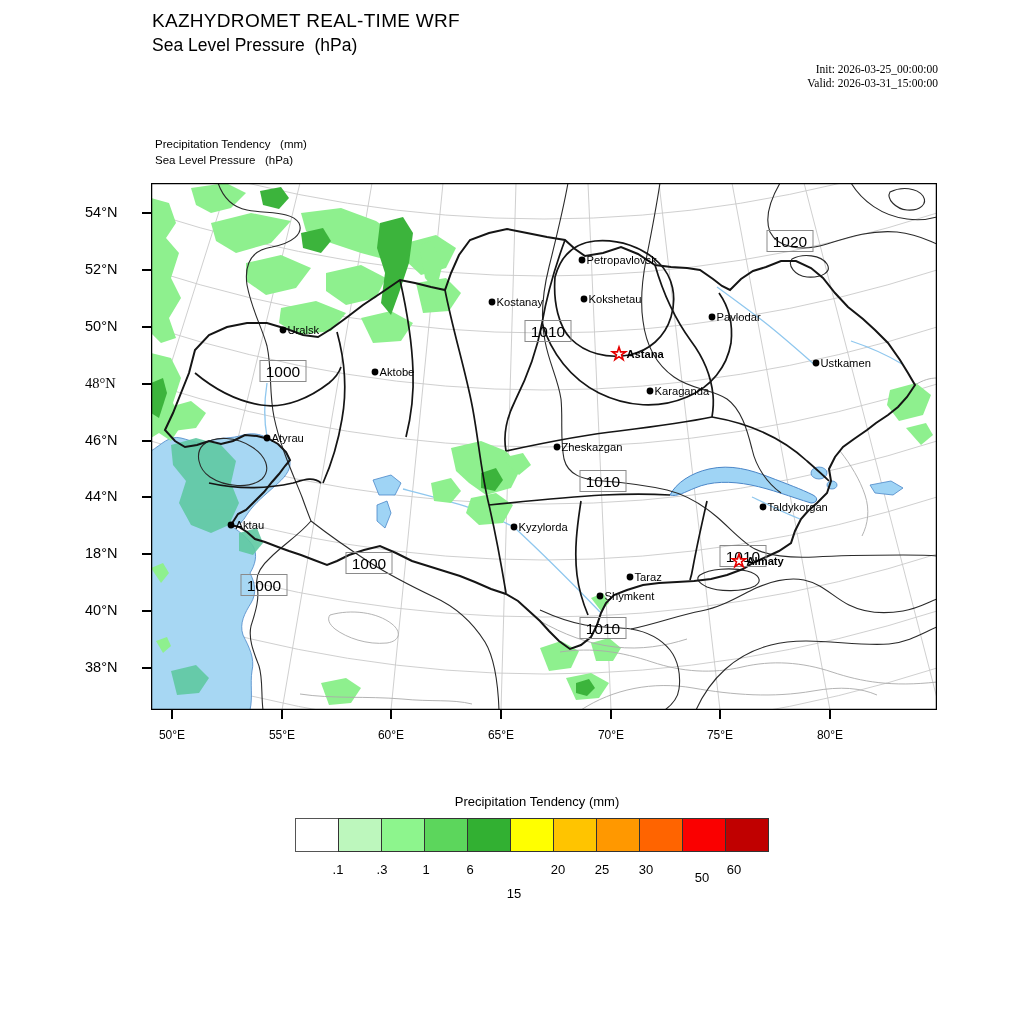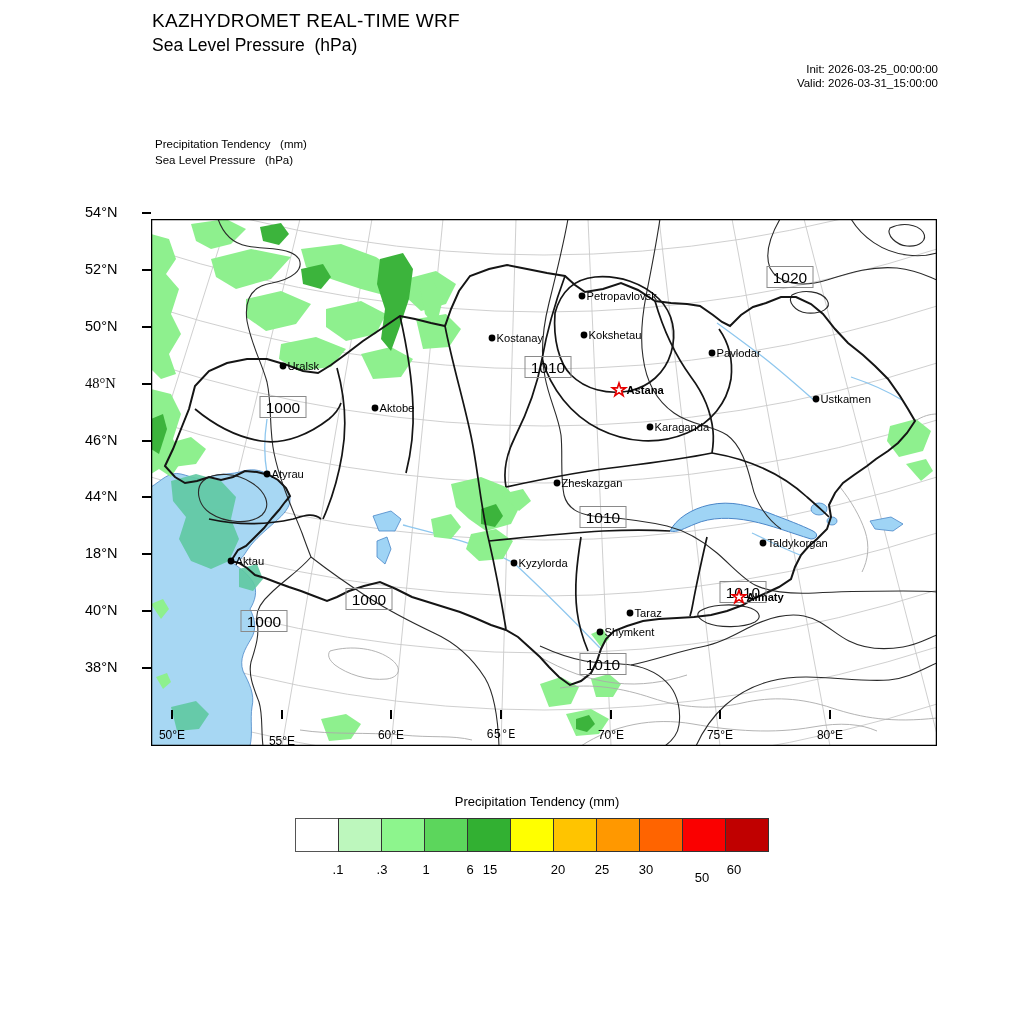--- a/index.html
+++ b/index.html
@@ -1,23 +1,23 @@
 <!DOCTYPE html>
 <html><head>
 <meta charset="utf-8">
 <style>
   html,body{margin:0;padding:0;background:#ffffff;}
   body{width:1024px;height:1024px;position:relative;font-family:"Liberation Sans",sans-serif;color:#000;}
   .abs{position:absolute;}
   #title-block{left:152px;top:8px;line-height:25px;}
   #title-line1{font-size:19px;letter-spacing:.3px;}
   #title-line2,#title-line3{font-size:17.5px;}
-  #init-block{right:86px;top:62px;text-align:right;font-size:11.5px;line-height:14px;}
+  #init-block{right:86px;top:62px;text-align:right;font-size:11.5px;line-height:14px;font-family:Liberation Serif, serif;}
   #overlay-text{left:155px;top:136px;font-size:11.5px;line-height:16px;}
-  #map-wrap{left:151px;top:183px;width:786px;height:370px;margin-top:36px;}
+  #map-wrap{left:151px;top:183px;width:786px;height:370px;}
   #lat-labels .tick-label{position:absolute;left:85px;width:54px;text-align:left;font-size:14.5px;}
   #lon-labels .tick-label{position:absolute;width:64px;text-align:center;font-size:12px;top:728px;}
   .tickmark{position:absolute;background:#000;}
   #legend-title{left:295px;top:794px;width:484px;text-align:center;font-size:13px;}
   #colorbar{left:295px;top:818px;height:34px;display:flex;}
   #colorbar .cbox{width:44px;height:34px;border:1px solid #333;margin-left:-1px;box-sizing:border-box;}
   #colorbar .cbox:first-child{margin-left:0;border-color:#555;}
   #cbar-labels .cl{position:absolute;top:862px;width:44px;text-align:center;font-size:13px;}
   svg text{font-family:"Liberation Sans",sans-serif;}
 </style>
@@ -296,25 +296,25 @@
     <div class="tick-label" style="top: 545px;">18°N</div>
     <div class="tickmark" style="left: 142px; top: 553.25px; width: 9px; height: 1.5px;"></div>
     <div class="tick-label" style="top: 602px;">40°N</div>
     <div class="tickmark" style="left: 142px; top: 610.25px; width: 9px; height: 1.5px;"></div>
     <div class="tick-label" style="top: 659px;">38°N</div>
     <div class="tickmark" style="left: 142px; top: 667.25px; width: 9px; height: 1.5px;"></div>
   </div>
 <div id="lon-labels">
     <div class="tick-label" style="left: 140px;">50°E</div>
     <div class="tickmark" style="left: 171.25px; top: 710px; width: 1.5px; height: 9px;"></div>
-    <div class="tick-label" style="left: 250px; margin-top: 6px;">55°E</div>
+    <div class="tick-label" style="left: 250px;">55°E</div>
     <div class="tickmark" style="left: 281.25px; top: 710px; width: 1.5px; height: 9px;"></div>
     <div class="tick-label" style="left: 359px;">60°E</div>
     <div class="tickmark" style="left: 390.25px; top: 710px; width: 1.5px; height: 9px;"></div>
-    <div class="tick-label" style="left: 469px; font-family: Liberation Mono, monospace;">65°E</div>
+    <div class="tick-label" style="left: 469px;">65°E</div>
     <div class="tickmark" style="left: 500.25px; top: 710px; width: 1.5px; height: 9px;"></div>
     <div class="tick-label" style="left: 579px;">70°E</div>
     <div class="tickmark" style="left: 610.25px; top: 710px; width: 1.5px; height: 9px;"></div>
     <div class="tick-label" style="left: 688px;">75°E</div>
     <div class="tickmark" style="left: 719.25px; top: 710px; width: 1.5px; height: 9px;"></div>
     <div class="tick-label" style="left: 798px;">80°E</div>
     <div class="tickmark" style="left: 829.25px; top: 710px; width: 1.5px; height: 9px;"></div>
   </div>
 
 <div class="abs" id="legend-title">Precipitation Tendency (mm)</div>
@@ -329,19 +329,19 @@
     <div class="cbox" style="background: rgb(255, 152, 0);"></div>
     <div class="cbox" style="background: rgb(255, 100, 0);"></div>
     <div class="cbox" style="background: rgb(250, 0, 0);"></div>
     <div class="cbox" style="background: rgb(192, 0, 0);"></div>
   </div>
 <div id="cbar-labels">
     <div class="cl" style="left: 316px;">.1</div>
     <div class="cl" style="left: 360px;">.3</div>
     <div class="cl" style="left: 404px;">1</div>
     <div class="cl" style="left: 448px;">6</div>
-    <div class="cl" style="left: 468px;">15</div>
+    <div class="cl" style="left: 492px; margin-top: 24px;">15</div>
     <div class="cl" style="left: 536px;">20</div>
     <div class="cl" style="left: 580px;">25</div>
     <div class="cl" style="left: 624px;">30</div>
     <div class="cl" style="left: 680px; margin-top: 8px;">50</div>
     <div class="cl" style="left: 712px;">60</div>
   </div>
 
 </body></html>

